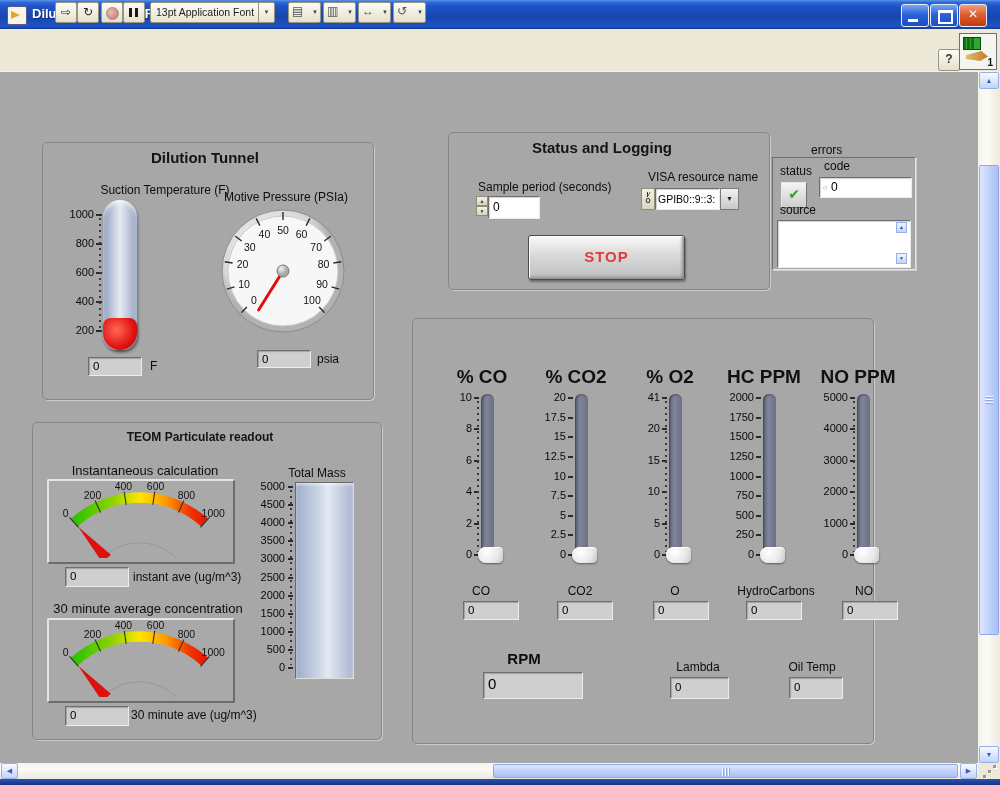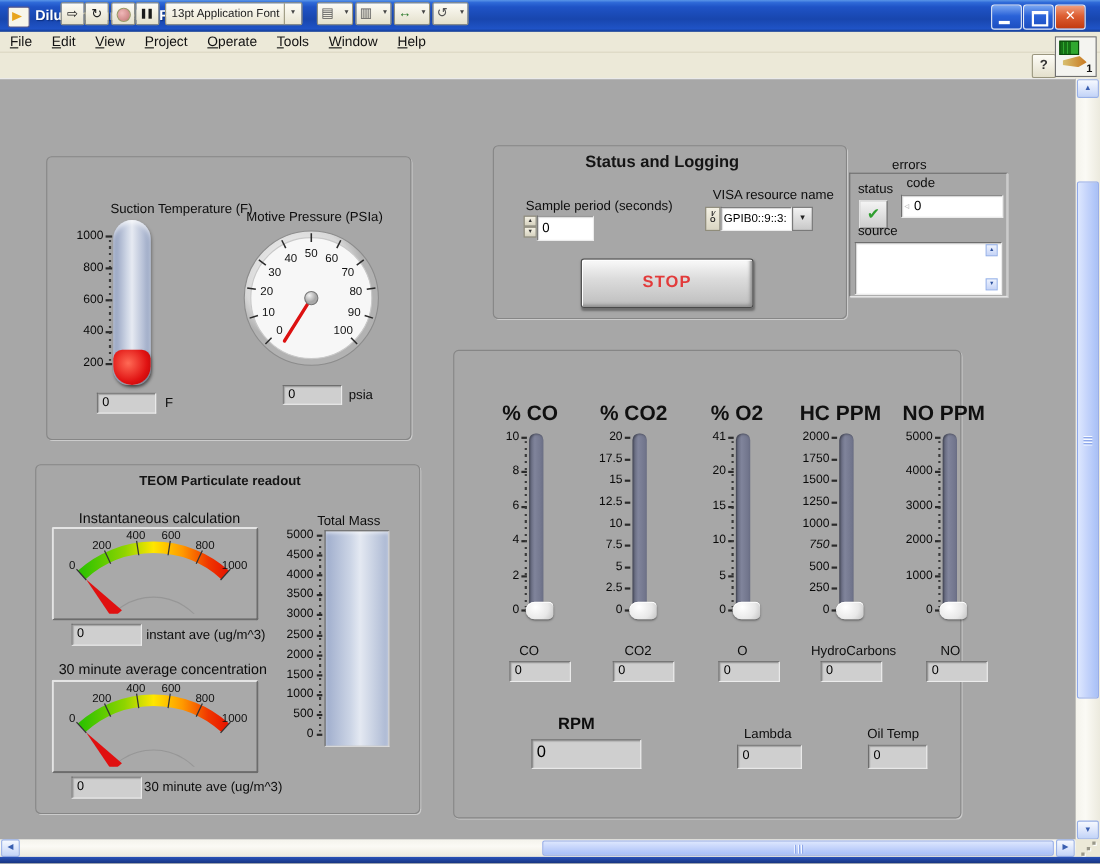--- a/index.html
+++ b/index.html
@@ -87,21 +87,20 @@
     <div class="abs title-text">Dilution_tunnel.vi Front Panel</div>
     <div class="abs winbtn blue" style="left:901px;">
         <div class="minbar"></div>
       </div>
     <div class="abs winbtn blue" style="left:930px;">
         <div class="maxbox"></div>
       </div>
     <div class="abs winbtn red" style="left:959px;">✕</div>
   </div>
 
-  <div class="abs menubar"><span class="menu-item"><u>F</u>ile</span><span class="menu-item"><u>E</u>dit</span><span class="menu-item"><u>V</u>iew</span><span class="menu-item"><u>P</u>roject</span><span class="menu-item"><u>O</u>perate</span><span class="menu-item"><u>T</u>ools</span><span class="menu-item"><u>W</u>indow</span><span class="menu-item"><u>H</u>elp</span></div>
 
   <div class="abs toolbar"></div>
   <div class="abs tbtn" style="left:55px;"><span>⇨</span></div>
   <div class="abs tbtn" style="left:77px;"><span>↻</span></div>
   <div class="abs tbtn" style="left:101px;">
       <div class="abort-circle"></div>
     </div>
   <div class="abs tbtn" style="left:123px;">
       <div class="pausebar" style="left:5px;"></div>
       <div class="pausebar" style="left:11px;"></div>
@@ -129,20 +128,21 @@
   <div class="abs help-btn">?</div>
   <div class="abs vi-badge">
     <div class="scr"></div>
     <div class="tool"></div>
     <div class="num">1</div>
   </div>
 
   <div class="abs panel-bg"></div>
 
   <div class="abs group" style="left:42px;top:142px;width:330px;height:256px;"></div>
+  <div class="abs group-title" style="left:100px;top:149px;width:210px;">Dilution Tunnel</div>
   <div class="abs lbl center" style="left:70px;top:183px;width:190px;">Suction Temperature (F)</div>
   <div class="abs thermo-tube"></div>
   <div class="abs thermo-bulb"></div>
   <div class="abs field" style="left:88px;top:357px;width:52px;height:17px;">
       <span class="v">0</span>
     </div>
   <div class="abs lbl" style="left:150px;top:359px;">F</div>
   <div class="abs lbl center" style="left:191px;top:190px;width:190px;">Motive Pressure (PSIa)</div>
   <div class="abs" id="gauge-holder" style="left:220px;top:208px;width:126px;height:126px;"><svg xmlns="http://www.w3.org/2000/svg" width="126" height="126" viewBox="0 0 126 126">
         <defs>
@@ -429,21 +429,21 @@
     <div class="scale-lbl" style="left: 714px; width: 40px; top: 391px;">2000</div>
     <div class="scale-dash" style="left: 756px; width: 5px; top: 397px;"></div>
     <div class="scale-lbl" style="left: 714px; width: 40px; top: 410.625px;">1750</div>
     <div class="scale-dash" style="left: 756px; width: 5px; top: 416.625px;"></div>
     <div class="scale-lbl" style="left: 714px; width: 40px; top: 430.25px;">1500</div>
     <div class="scale-dash" style="left: 756px; width: 5px; top: 436.25px;"></div>
     <div class="scale-lbl" style="left: 714px; width: 40px; top: 449.875px;">1250</div>
     <div class="scale-dash" style="left: 756px; width: 5px; top: 455.875px;"></div>
     <div class="scale-lbl" style="left: 714px; width: 40px; top: 469.5px;">1000</div>
     <div class="scale-dash" style="left: 756px; width: 5px; top: 475.5px;"></div>
-    <div class="scale-lbl" style="left: 714px; width: 40px; top: 489.125px; font-style: italic;">750</div>
+    <div class="scale-lbl" style="left: 714px; width: 40px; top: 489.125px;">750</div>
     <div class="scale-dash" style="left: 756px; width: 5px; top: 495.125px;"></div>
     <div class="scale-lbl" style="left: 714px; width: 40px; top: 508.75px;">500</div>
     <div class="scale-dash" style="left: 756px; width: 5px; top: 514.75px;"></div>
     <div class="scale-lbl" style="left: 714px; width: 40px; top: 528.375px;">250</div>
     <div class="scale-dash" style="left: 756px; width: 5px; top: 534.375px;"></div>
     <div class="scale-lbl" style="left: 714px; width: 40px; top: 548px;">0</div>
     <div class="scale-dash" style="left: 756px; width: 5px; top: 554px;"></div>
     <div class="slider-track" style="left: 763px; top: 394px; height: 168px;"></div>
     <div class="slider-thumb" style="left: 760px; top: 547px;"></div>
     <div class="lbl center" style="left: 731px; width: 90px; top: 584px; position: absolute;">HydroCarbons</div>

